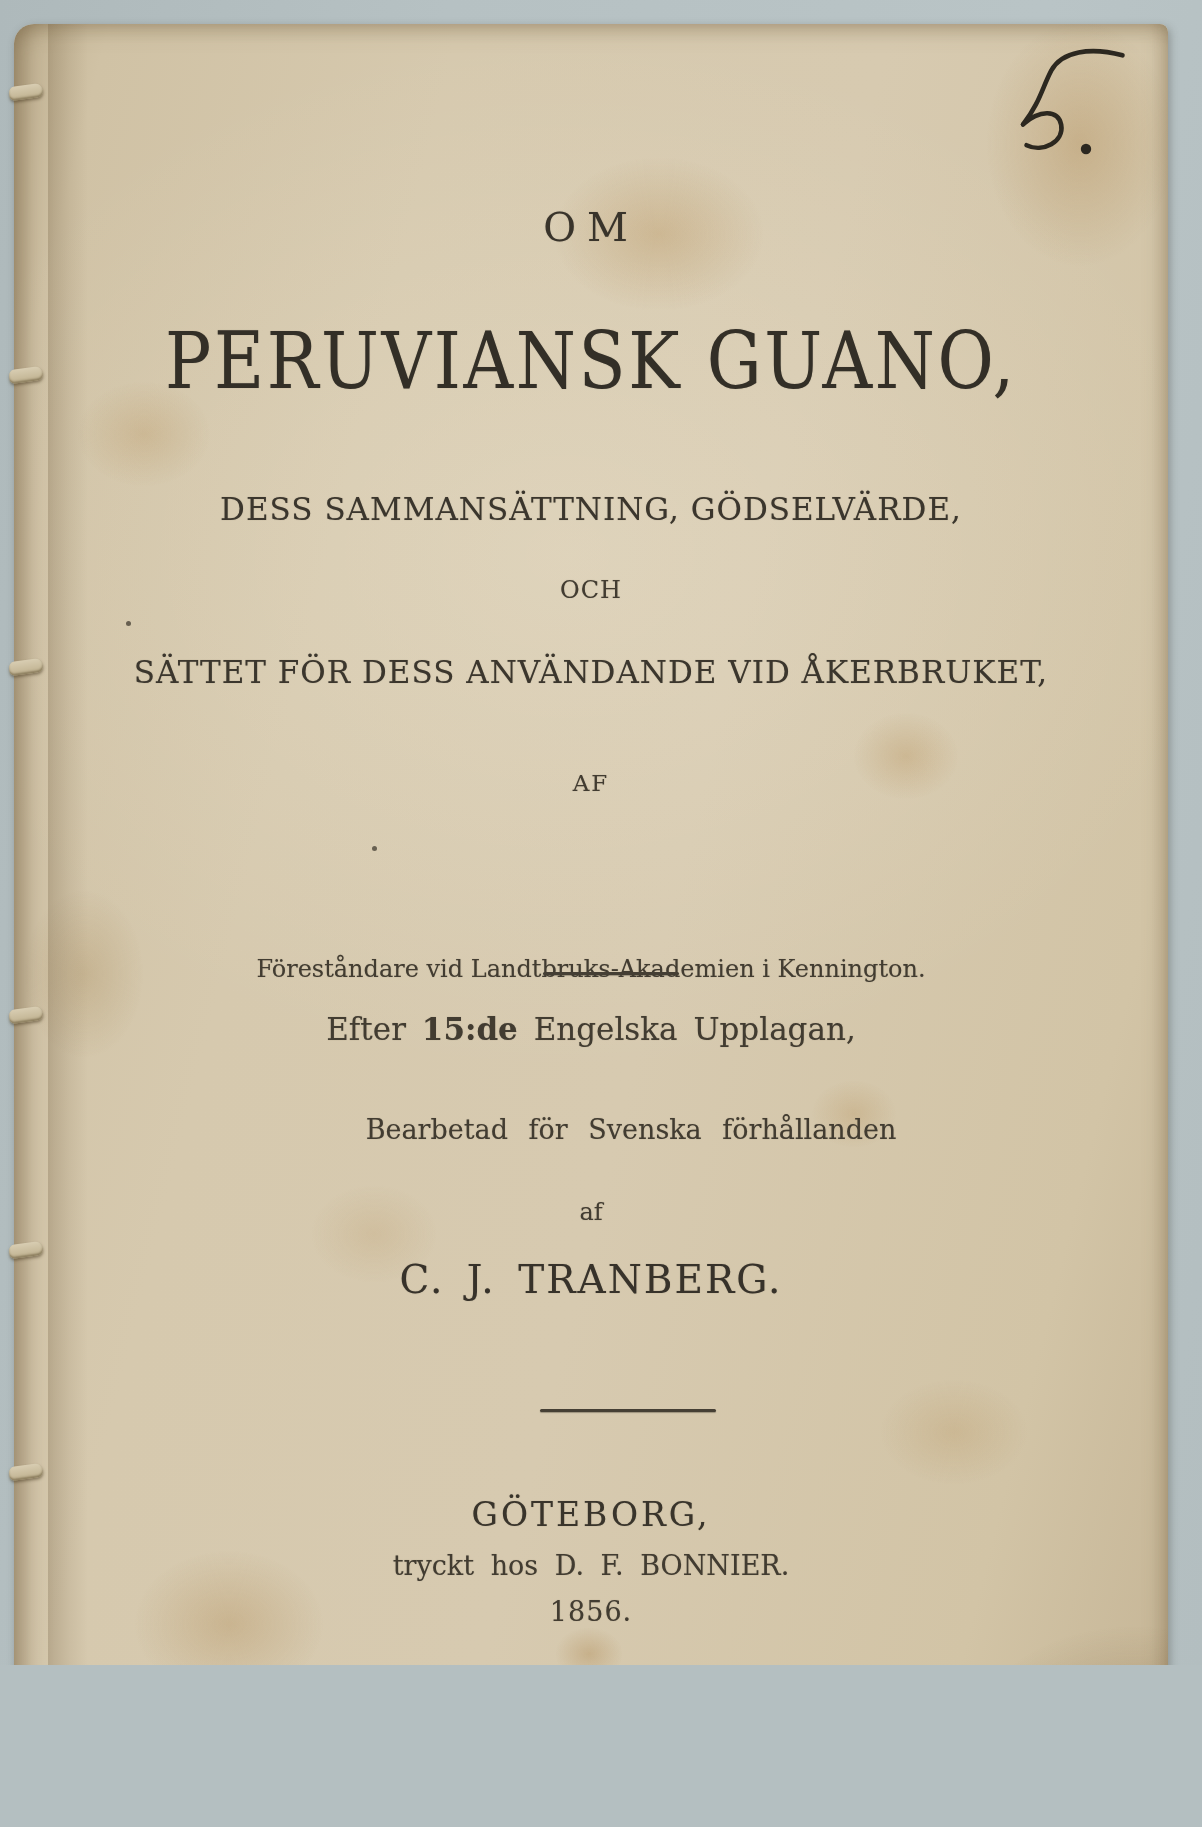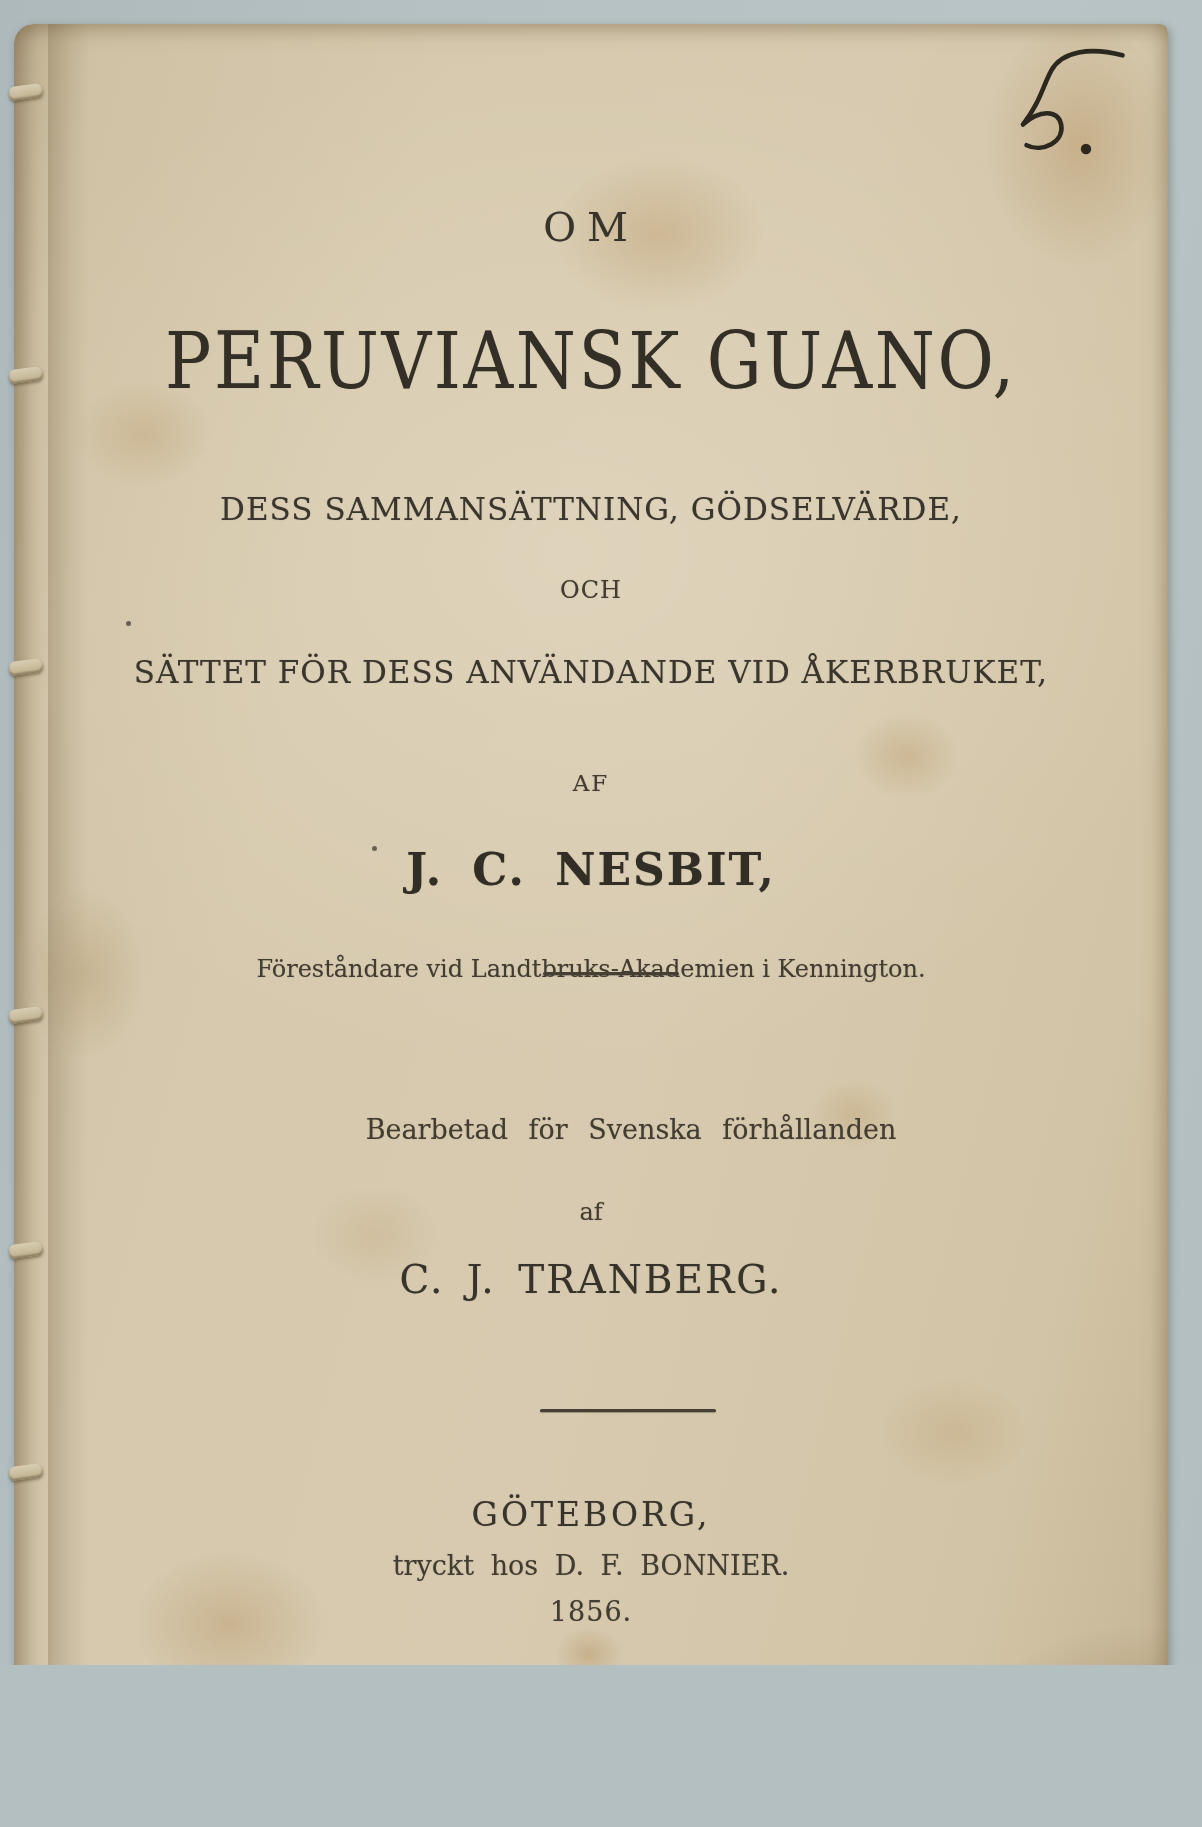--- a/index.html
+++ b/index.html
@@ -113,25 +113,25 @@
 
     <div class="line" id="kicker">OM</div>
 
     <div class="line" id="main-title">PERUVIANSK GUANO,</div>
 
     <div class="line" id="subtitle-1">DESS SAMMANSÄTTNING, GÖDSELVÄRDE,</div>
     <div class="line" id="conjunction">OCH</div>
     <div class="line" id="subtitle-2">SÄTTET FÖR DESS ANVÄNDANDE VID ÅKERBRUKET,</div>
 
     <div class="line" id="author-prep">AF</div>
-    <div class="line" id="author-name">J. C. NESBIT,</div>
     <div class="line" id="author-affil">Föreståndare vid Landtbruks-Akademien i Kennington.</div>
 
     <div class="rule" id="rule-1"></div>
 
+    <div class="line" id="edition-line"><span>Efter</span> <b>15:de</b> <span>Engelska Upplagan,</span></div>
 
     <div class="line" id="adaptation">Bearbetad för Svenska förhållanden</div>
     <div class="line" id="adapt-prep">af</div>
     <div class="line" id="translator">C. J. TRANBERG.</div>
 
     <div class="rule" id="rule-2"></div>
 
     <div class="line" id="imprint-print">tryckt hos D. F. BONNIER.</div>
     <div class="line" id="imprint-city">GÖTEBORG,</div>
     <div class="line" id="imprint-year">1856.</div>

